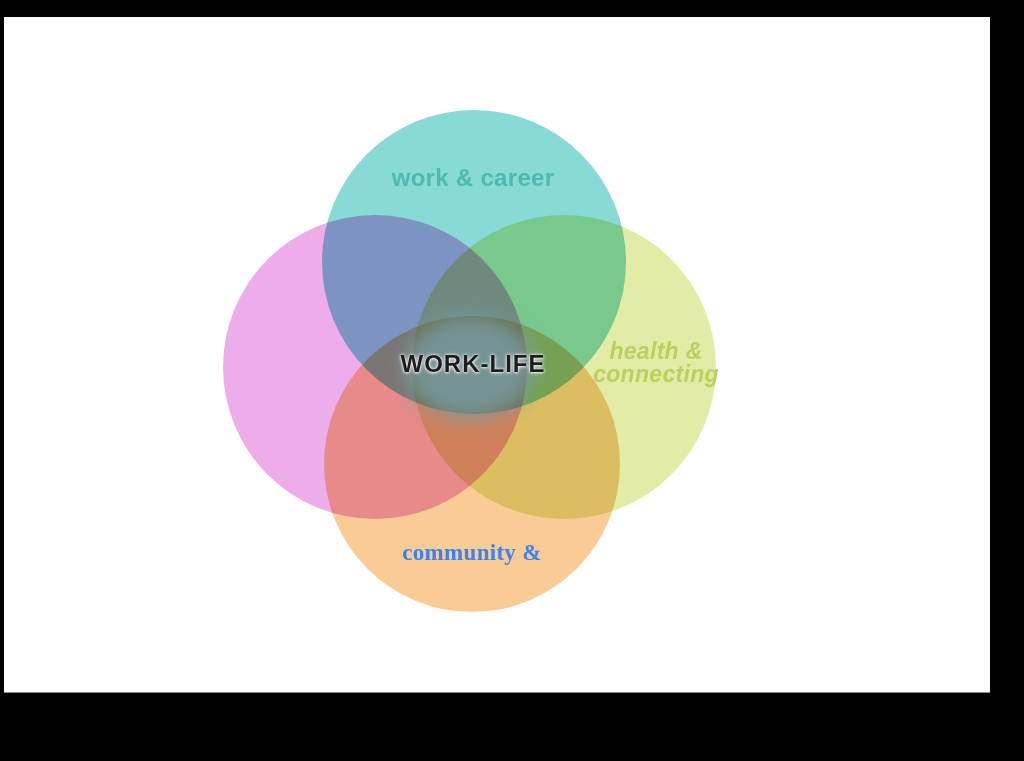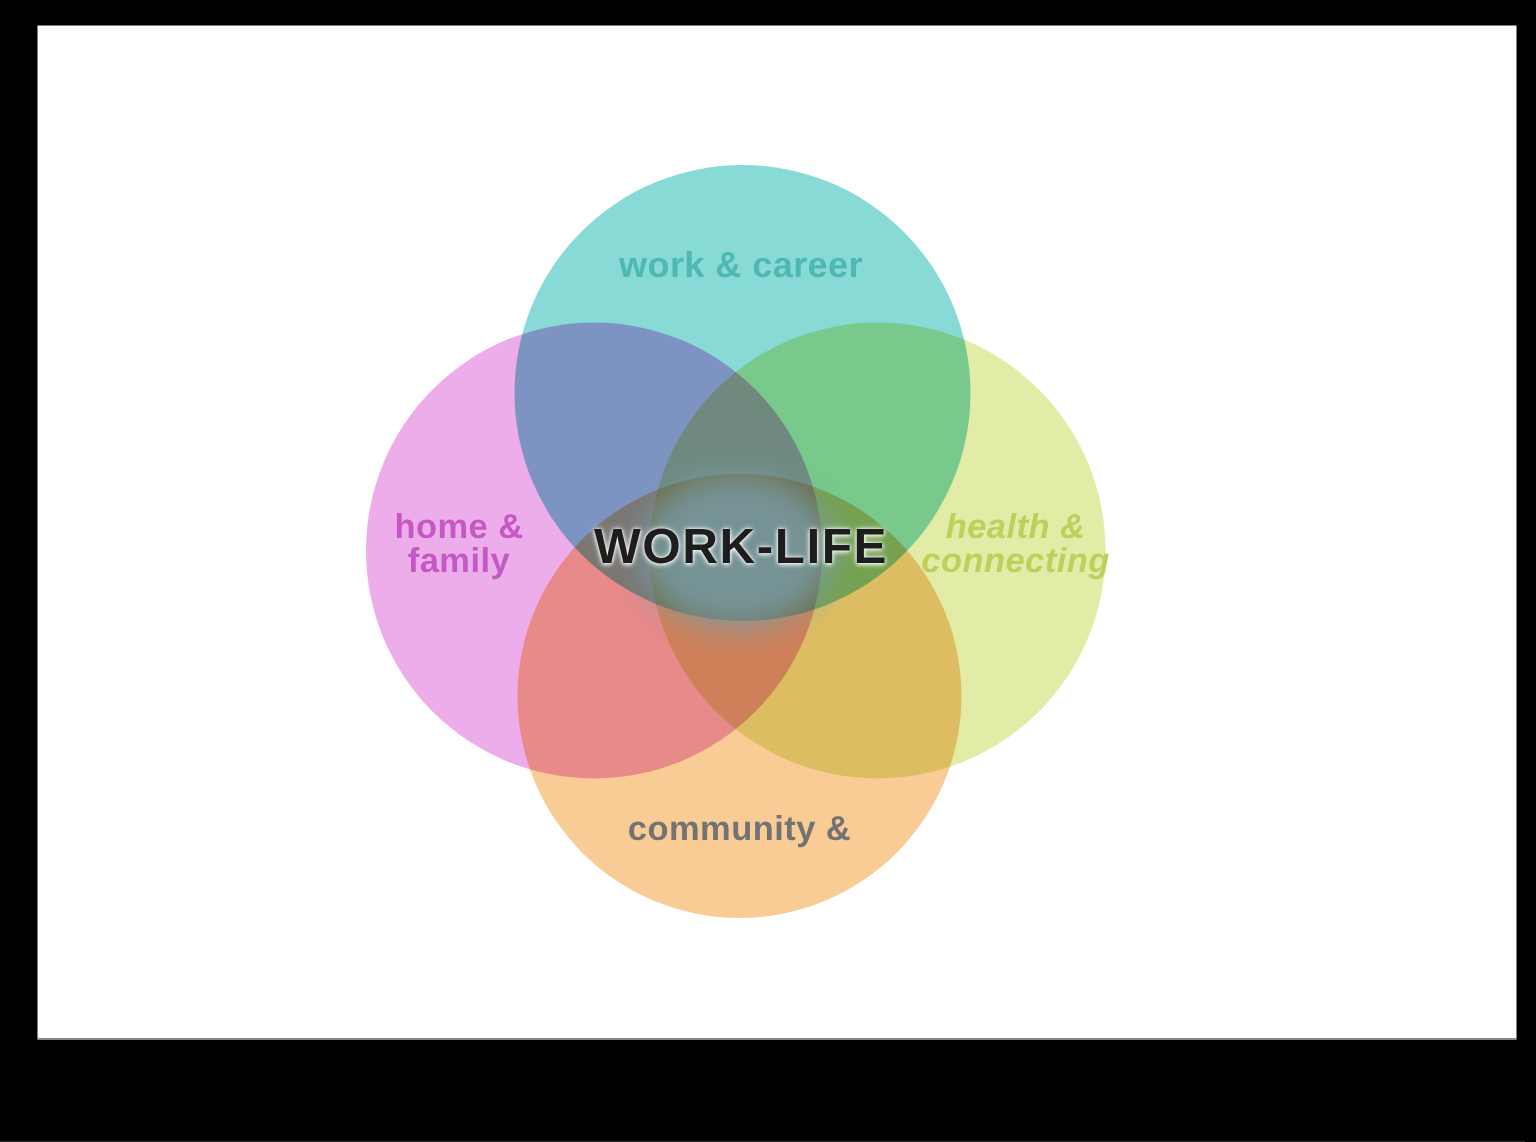--- a/index.html
+++ b/index.html
@@ -12,21 +12,21 @@
     font-family: "Liberation Sans", sans-serif;
   }
   .frame {
     position: relative;
     width: 1024px;
     height: 761px;
     background: #000000;
   }
   .canvas {
     position: absolute;
-    left: 25px;
+    left: 4px;
     top: 17px;
     width: 986px;
     height: 675px;
     background: #ffffff;
     border-bottom: 1px solid #8a8a8a;
     isolation: isolate;
     overflow: hidden;
   }
   .circle {
     position: absolute;
@@ -65,21 +65,21 @@
   .label-right     { left: 652px; top: 346px; font-style: italic; }
   .label-bottom    { left: 468px; top: 536px; }
 
   .center-title {
     position: absolute;
     left: 469px;
     top: 347px;
     transform: translate(-50%, -50%);
     text-align: left;
     font-weight: 700;
-    font-size: 33px;
+    font-size: 24px;
     line-height: 1.07;
     letter-spacing: 1px;
     white-space: nowrap;
     text-shadow:
       0 0 2px rgba(255,255,255,0.95),
       0 0 4px rgba(255,255,255,0.75),
       0 1px 3px rgba(255,255,255,0.6);
   }
   .center-title .ln { display: block; }
 </style>
@@ -93,31 +93,27 @@
     <div class="circle circle-left" style="background-color: rgba(226, 122, 221, 0.62);"></div>
     <div class="circle circle-right" style="background-color: rgba(210, 224, 112, 0.62);"></div>
     <div class="circle circle-bottom" style="background-color: rgba(245, 173, 84, 0.62);"></div>
 
     <div class="center-tint" style="background-color: rgb(120, 156, 168);"></div>
 
     <div class="vlabel label-top" style="color: rgb(77, 185, 177);">
       <span class="ln">work &amp; career</span>
     </div>
 
-    <div class="vlabel label-left" style="color: rgb(197, 88, 195);">
-      <span class="ln">home &amp;</span>
-      <span class="ln">family</span>
-    </div>
 
     <div class="vlabel label-right" style="color: rgb(189, 208, 92);">
       <span class="ln">health &amp;</span>
       <span class="ln">connecting</span>
     </div>
 
-    <div class="vlabel label-bottom" style="color: #737373;">
+    <div class="vlabel label-bottom" style="color: #3b82f6; font-family: Liberation Serif, serif;">
       <span class="ln">community &amp;</span>
     </div>
 
     <div class="center-title" style="color: rgb(29, 29, 29);">
       <span class="ln">WORK-LIFE</span>
     </div>
 
   </div>
 </div>
 

